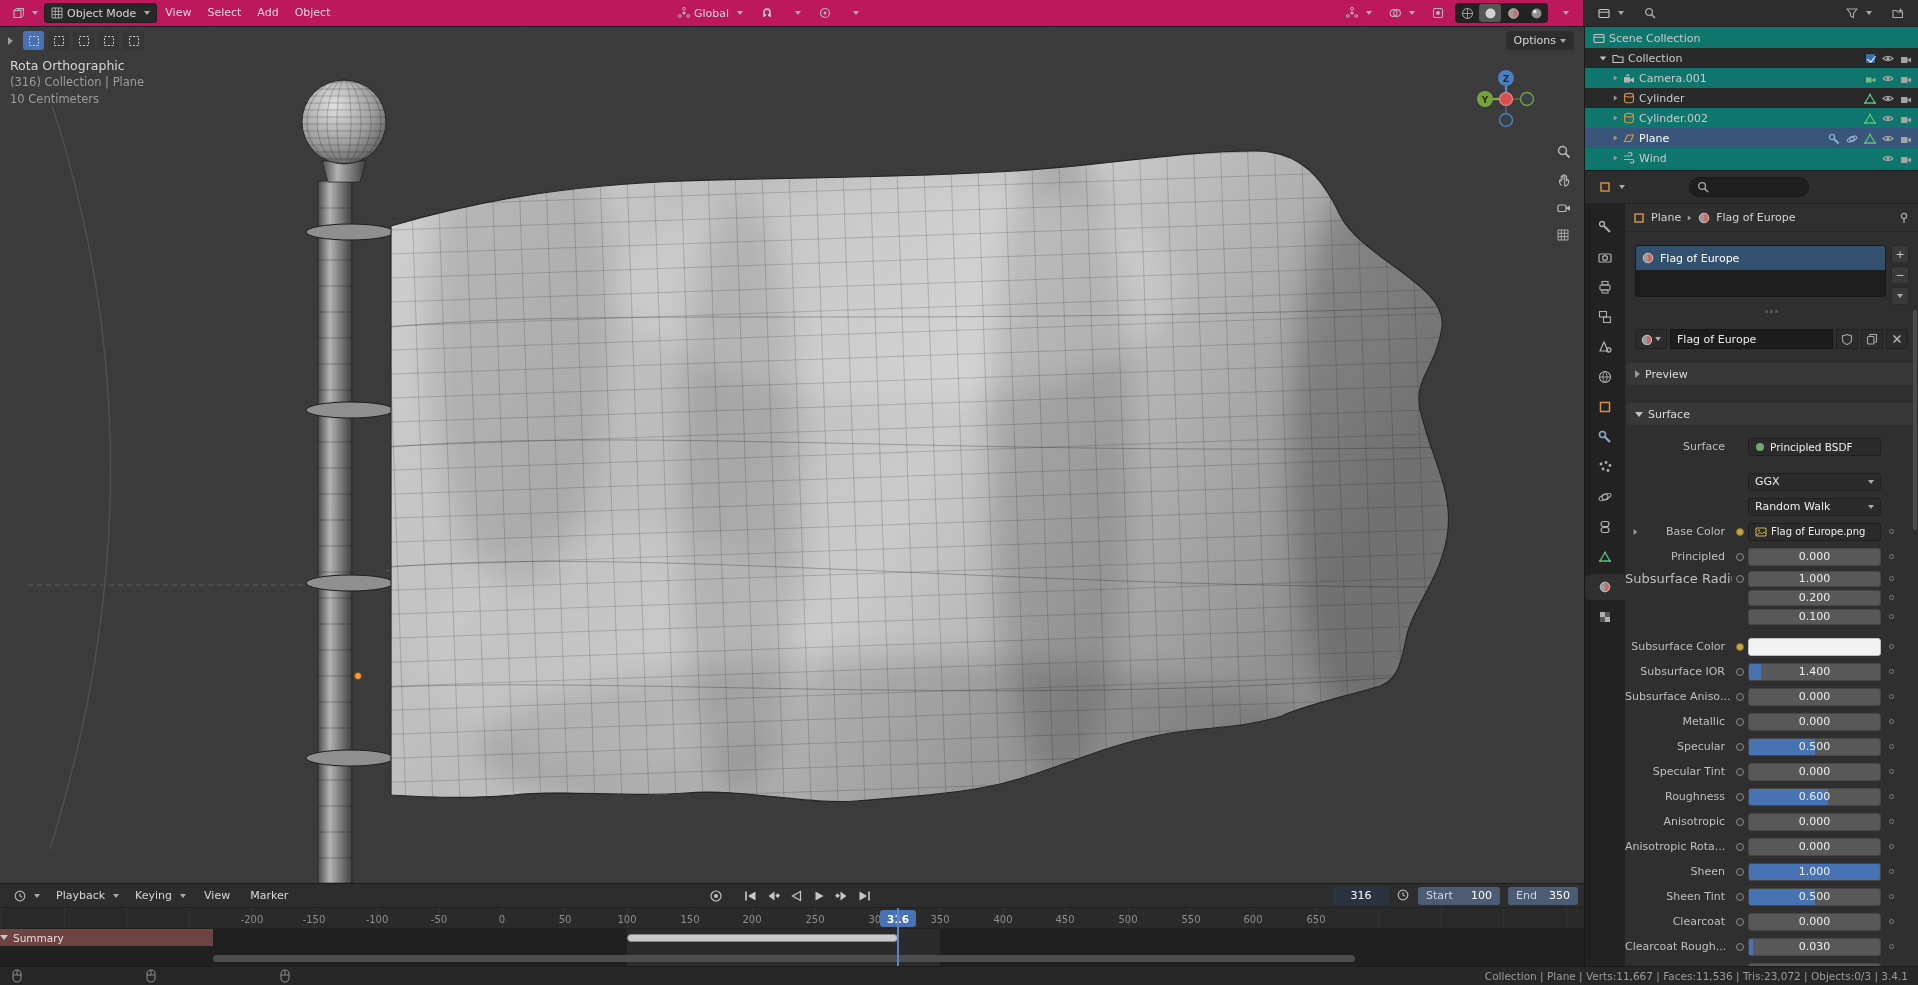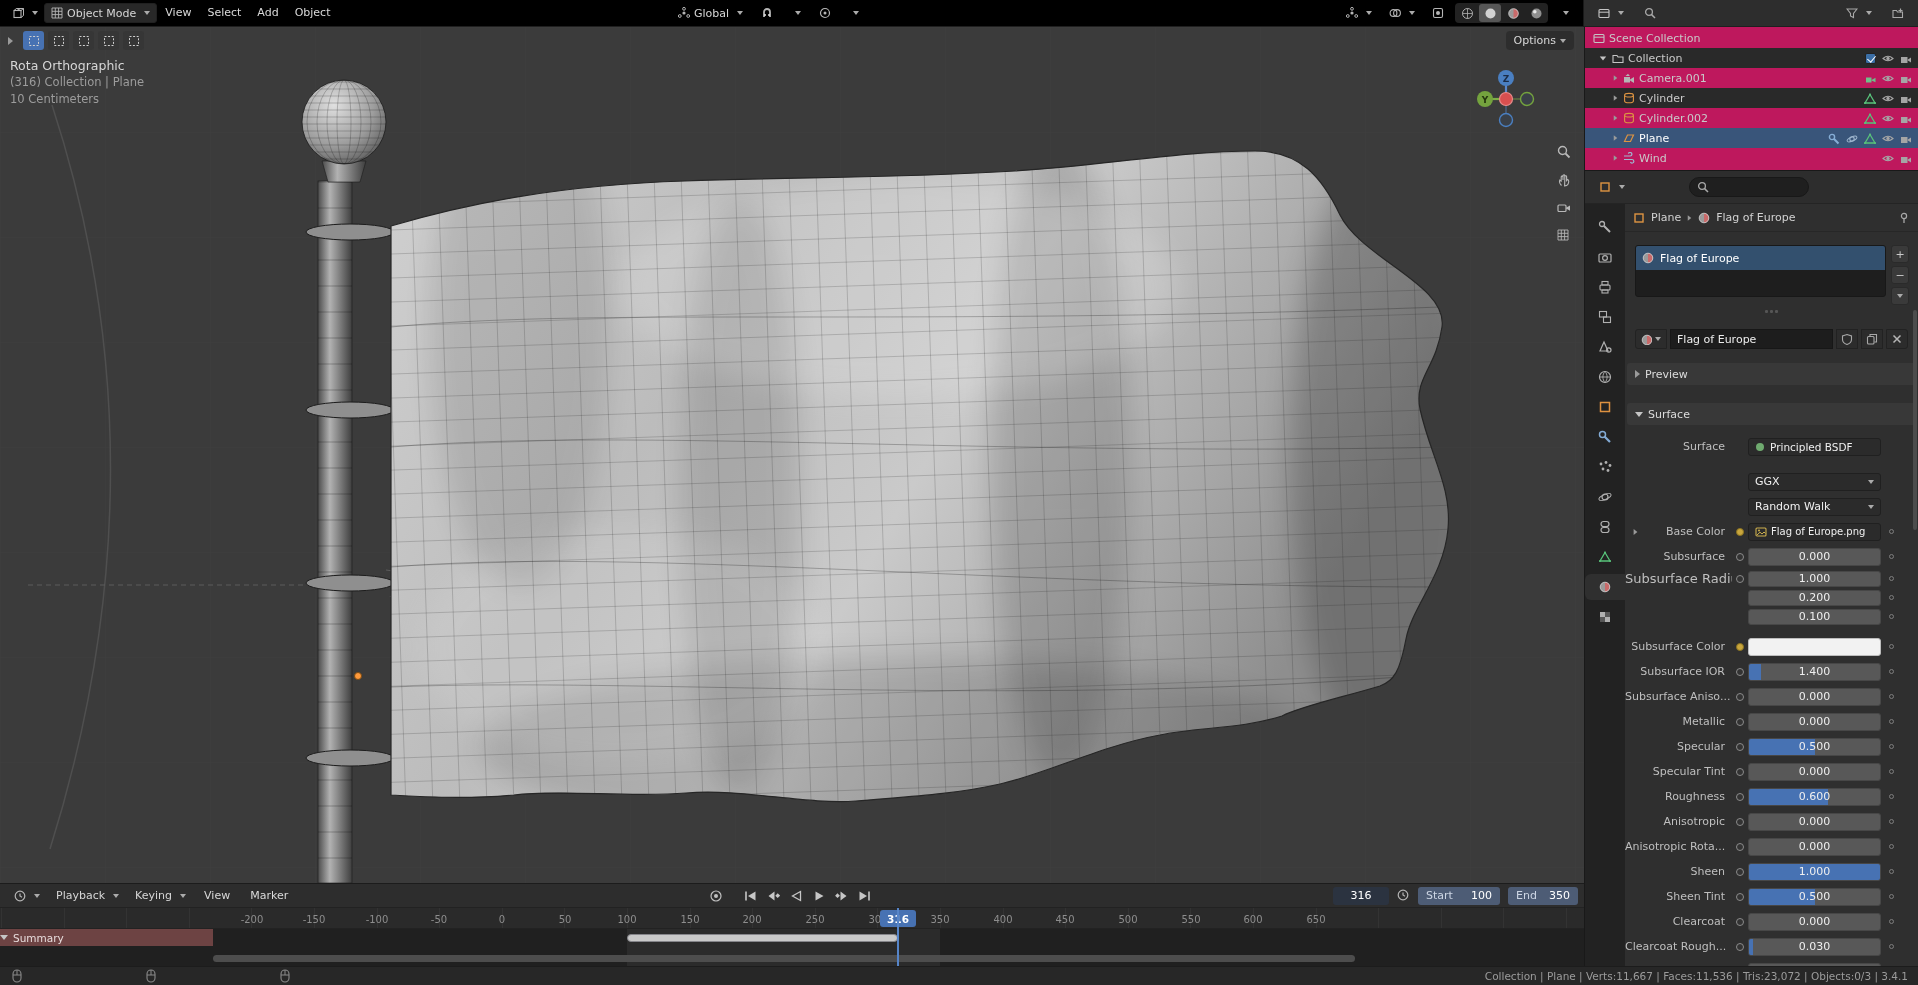--- a/index.html
+++ b/index.html
@@ -7,21 +7,21 @@
 body{font-family:"DejaVu Sans","Liberation Sans",sans-serif;font-size:11px;color:#cfcfcf}
 #app{position:relative;width:1918px;height:985px;background:#242424;overflow:hidden}
 svg{display:block}
 .ic{display:inline-block;vertical-align:middle}
 
 .chev{display:inline-block;width:0;height:0;border-left:3.5px solid transparent;border-right:3.5px solid transparent;border-top:4.5px solid #ababab;margin-left:4px}
 .tri-r{display:inline-block;width:0;height:0;border-top:4px solid transparent;border-bottom:4px solid transparent;border-left:5px solid #9a9a9a;margin-right:5px}
 .tri-d{display:inline-block;width:0;height:0;border-left:4px solid transparent;border-right:4px solid transparent;border-top:5px solid #c5c5c5;margin-right:5px}
 
 #topbar{position:absolute;top:0;left:0;width:1918px;height:27px;display:flex}
-.vp-header{width:1584px;height:27px;background:#000000;border-bottom:1px solid #1f1f1f;border-right:1px solid #191919;display:flex;align-items:center;padding:0 6px;position:relative}
+.vp-header{width:1584px;height:27px;background:#be185d;border-bottom:1px solid #1f1f1f;border-right:1px solid #191919;display:flex;align-items:center;padding:0 6px;position:relative}
 .ol-header{flex:1;height:27px;background:#2d2d2d;border-bottom:1px solid #1f1f1f;display:flex;align-items:center;padding:0 8px;gap:8px}
 .hbtn{display:flex;align-items:center;height:20px;padding:0 6px;border-radius:3px;background:transparent;color:#d6d6d6;gap:4px}
 .hbtn.boxed{background:#282828;border:1px solid #202020}
 .menu-item{padding:0 8px;height:20px;line-height:20px;border-radius:3px;color:#d9d9d9}
 .hdr-center{position:absolute;left:672px;display:flex;align-items:center;gap:6px}
 .hdr-right{position:absolute;right:8px;display:flex;align-items:center;gap:5px}
 .seg{display:flex;background:#222;border-radius:4px;padding:1px;gap:1px}
 .seg .sitem{width:22px;height:18px;display:flex;align-items:center;justify-content:center;border-radius:3px}
 .seg .sitem.active{background:#565656}
 
@@ -49,21 +49,21 @@
 .tl-ruler{position:relative;height:21px;background:#2a2a2a;border-bottom:1px solid #222;overflow:hidden;background-image:repeating-linear-gradient(90deg,#333 0 1px,transparent 1px 62.6px);background-position:1px 0}
 .tick{position:absolute;bottom:3px;transform:translateX(-50%);font-size:10px;color:#8d8d8d}
 .ph-label{position:absolute;left:880px;top:2px;width:36px;height:17px;background:#4772b3;border-radius:3px;color:#fff;font-size:10.5px;font-weight:bold;display:flex;align-items:center;justify-content:center}
 .tl-area{position:relative;height:37px;background:#2b2b2b;overflow:hidden}
 .shade{position:absolute;top:0;bottom:0;background:rgba(0,0,0,.25)}
 .summary-row{position:absolute;left:0;top:0;height:17px;width:213px;background:#6d4343;display:flex;align-items:center;color:#e7dcdc;font-size:10.5px}
 .kf-band{position:absolute;left:627px;top:5px;width:271px;height:8px;background:#c9c9c9;border:1px solid #85858a;border-radius:4px}
 .hscroll{position:absolute;left:213px;top:26px;width:1142px;height:7px;background:#4d4d4d;border-radius:4px}
 .tl-playhead{position:absolute;left:897px;top:24px;width:2px;height:59px;background:#5685c9}
 
-#outliner{position:relative;height:144px;background:#be185d;border-bottom:1px solid #191919;overflow:hidden;padding-top:1px}
+#outliner{position:relative;height:144px;background:#0f766e;border-bottom:1px solid #191919;overflow:hidden;padding-top:1px}
 .orow{display:flex;align-items:center;height:20px;padding-right:6px;color:#c9c9c9}
 .orow:nth-child(even){background:#292929}
 .orow.selected{background:#39557a;color:#fff}
 .orow .lbl{margin-left:4px;white-space:nowrap}
 .orow .spacer{flex:1}
 .orow .rt{display:flex;gap:6px;align-items:center}
 .cbx{width:11px;height:11px;background:#3b6ea5;border:1px solid #222;border-radius:2px;position:relative}
 .cbx::after{content:"";position:absolute;left:2.5px;top:0.5px;width:4px;height:7px;border-right:1.6px solid #fff;border-bottom:1.6px solid #fff;transform:rotate(40deg)}
 
 #props{flex:1;display:flex;flex-direction:column;background:#2f2f2f;overflow:hidden}
@@ -1040,21 +1040,21 @@
                         <use href="#i-image"></use>
                       </svg>
                       <span class="pval" style="font-size:10px">Flag of Europe.png</span>
                     </div>
                   <span class="deco">
                       <i></i>
                     </span>
                 </div>
 
                 <div class="prow">
-                  <div class="plabel">Subsurface</div>
+                  <div class="plabel">Principled</div>
                   <span class="socket">
                       <i></i>
                     </span>
                   <div class="pfield">
                       <span class="pval">0.000</span>
                     </div>
                   <span class="deco">
                       <i></i>
                     </span>
                 </div>

